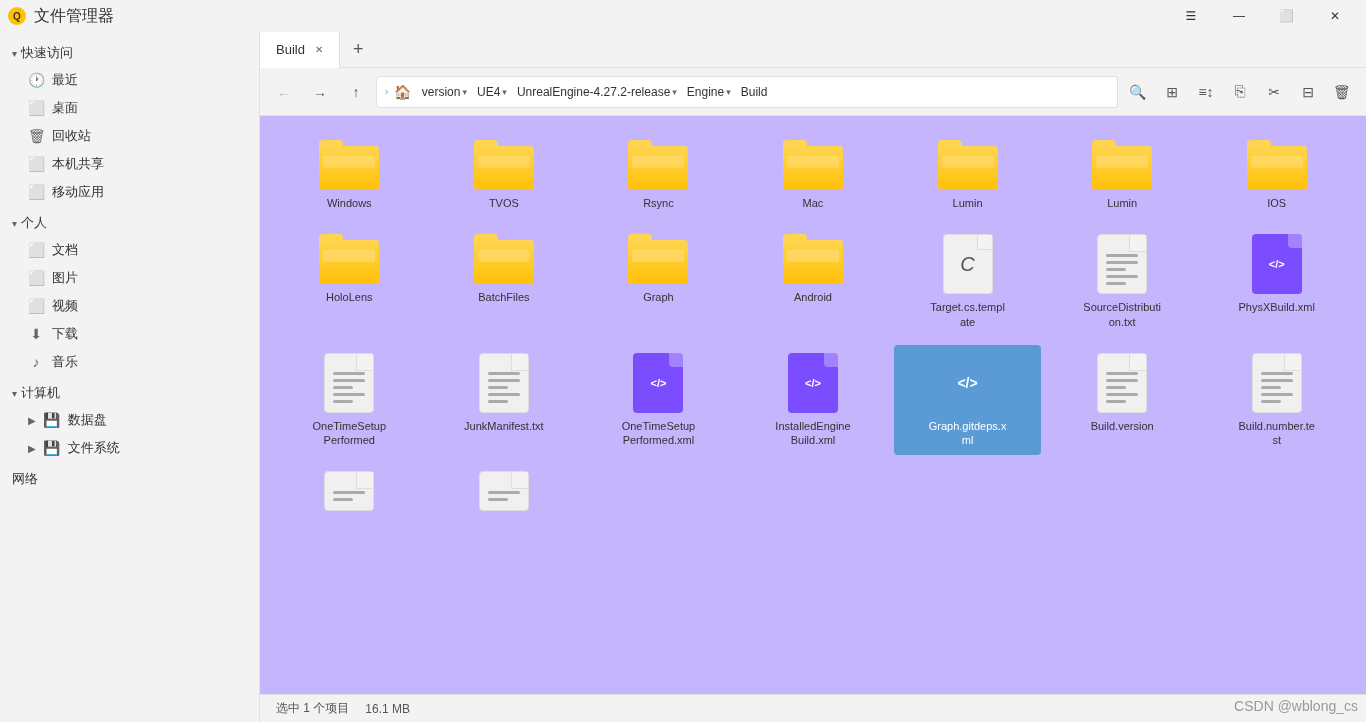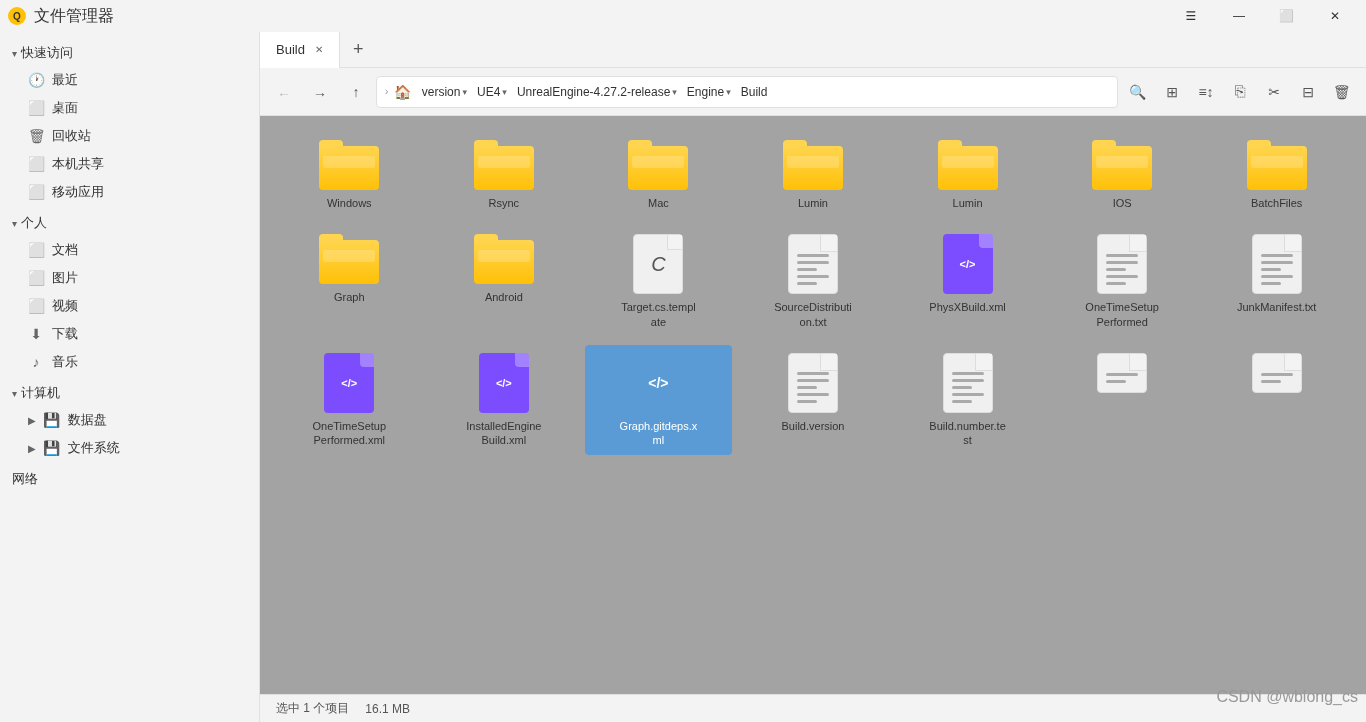--- a/index.html
+++ b/index.html
@@ -39,21 +39,21 @@
     .nav-btn.disabled { color: #bbb; cursor: default; }
     .breadcrumb { display: flex; align-items: center; flex: 1; background: white; border: 1px solid #e0e0e0; border-radius: 4px; height: 32px; padding: 0 8px; gap: 2px; font-size: 12px; color: #333; }
     .breadcrumb-item { display: flex; align-items: center; gap: 2px; cursor: pointer; padding: 2px 4px; border-radius: 3px; }
     .breadcrumb-sep { color: #999; font-size: 10px; }
     .breadcrumb-chevron { font-size: 9px; color: #666; }
     .home-icon { font-size: 14px; color: #FFC107; }
     .addressbar-actions { display: flex; gap: 2px; }
     .action-btn { width: 32px; height: 32px; display: flex; align-items: center; justify-content: center; cursor: pointer; border-radius: 4px; font-size: 14px; color: #555; border: none; background: transparent; }
 
     
-    .file-grid-container { flex: 1; overflow-y: auto; padding: 16px; background: #a3a3a3; }
+    .file-grid-container { flex: 1; overflow-y: auto; padding: 16px; background: #c4b5fd; }
     .file-grid { display: grid; grid-template-columns: repeat(7, 1fr); gap: 8px; }
     .file-item { display: flex; flex-direction: column; align-items: center; padding: 8px; cursor: pointer; border-radius: 4px; min-width: 0; }
     .file-item.selected { background: #cce4f7; }
     .folder-icon { width: 60px; height: 50px; position: relative; }
     .folder-body { width: 60px; height: 44px; background: linear-gradient(180deg, #FFD54F 0%, #FFC107 100%); border-radius: 0 4px 4px 4px; position: absolute; bottom: 0; left: 0; }
     .folder-tab { width: 24px; height: 10px; background: #FFD54F; border-radius: 4px 4px 0 0; position: absolute; top: 0; left: 0; }
     .folder-shine { position: absolute; top: 10px; left: 4px; right: 4px; height: 12px; background: rgba(255,255,255,0.2); border-radius: 2px; }
 
     .file-name { font-size: 11px; text-align: center; color: #333; margin-top: 6px; max-width: 80px; word-break: break-word; line-height: 1.3; }
 
@@ -74,21 +74,21 @@
     .c-letter { font-size: 20px; color: #555; font-style: italic; }
 
     
     .statusbar { height: 28px; background: #f3f3f3; border-top: 1px solid #e0e0e0; display: flex; align-items: center; padding: 0 16px; gap: 16px; font-size: 12px; color: #555; }
 
     
     ::-webkit-scrollbar { width: 8px; }
     ::-webkit-scrollbar-track { background: #f1f1f1; }
     ::-webkit-scrollbar-thumb { background: #c1c1c1; border-radius: 4px; }
 
-    .watermark { position: fixed; bottom: 16px; right: 8px; font-size: 16px; color: #999; }
+    .watermark { position: fixed; bottom: 8px; right: 8px; font-size: 14px; color: #999; }
   </style>
 </head>
 <body>
 
 <div class="titlebar">
   <div class="titlebar-left">
     <div class="app-logo">Q</div>
     <span class="app-title">文件管理器</span>
   </div>
   <div class="titlebar-controls">
@@ -243,20 +243,29 @@
           </div>
           <span class="file-name">Windows</span>
         </div>
         <div class="file-item">
           <div class="folder-icon">
             <div class="folder-tab"></div>
             <div class="folder-body">
                 <div class="folder-shine"></div>
               </div>
           </div>
+          <span class="file-name">TVOS</span>
+        </div>
+        <div class="file-item">
+          <div class="folder-icon">
+            <div class="folder-tab"></div>
+            <div class="folder-body">
+                <div class="folder-shine"></div>
+              </div>
+          </div>
           <span class="file-name">Rsync</span>
         </div>
         <div class="file-item">
           <div class="folder-icon">
             <div class="folder-tab"></div>
             <div class="folder-body">
                 <div class="folder-shine"></div>
               </div>
           </div>
           <span class="file-name">Mac</span>
@@ -282,20 +291,29 @@
         <div class="file-item">
           <div class="folder-icon">
             <div class="folder-tab"></div>
             <div class="folder-body">
                 <div class="folder-shine"></div>
               </div>
           </div>
           <span class="file-name">IOS</span>
         </div>
 
+        <div class="file-item">
+          <div class="folder-icon">
+            <div class="folder-tab"></div>
+            <div class="folder-body">
+                <div class="folder-shine"></div>
+              </div>
+          </div>
+          <span class="file-name">HoloLens</span>
+        </div>
         <div class="file-item">
           <div class="folder-icon">
             <div class="folder-tab"></div>
             <div class="folder-body">
                 <div class="folder-shine"></div>
               </div>
           </div>
           <span class="file-name">BatchFiles</span>
         </div>
         <div class="file-item">

